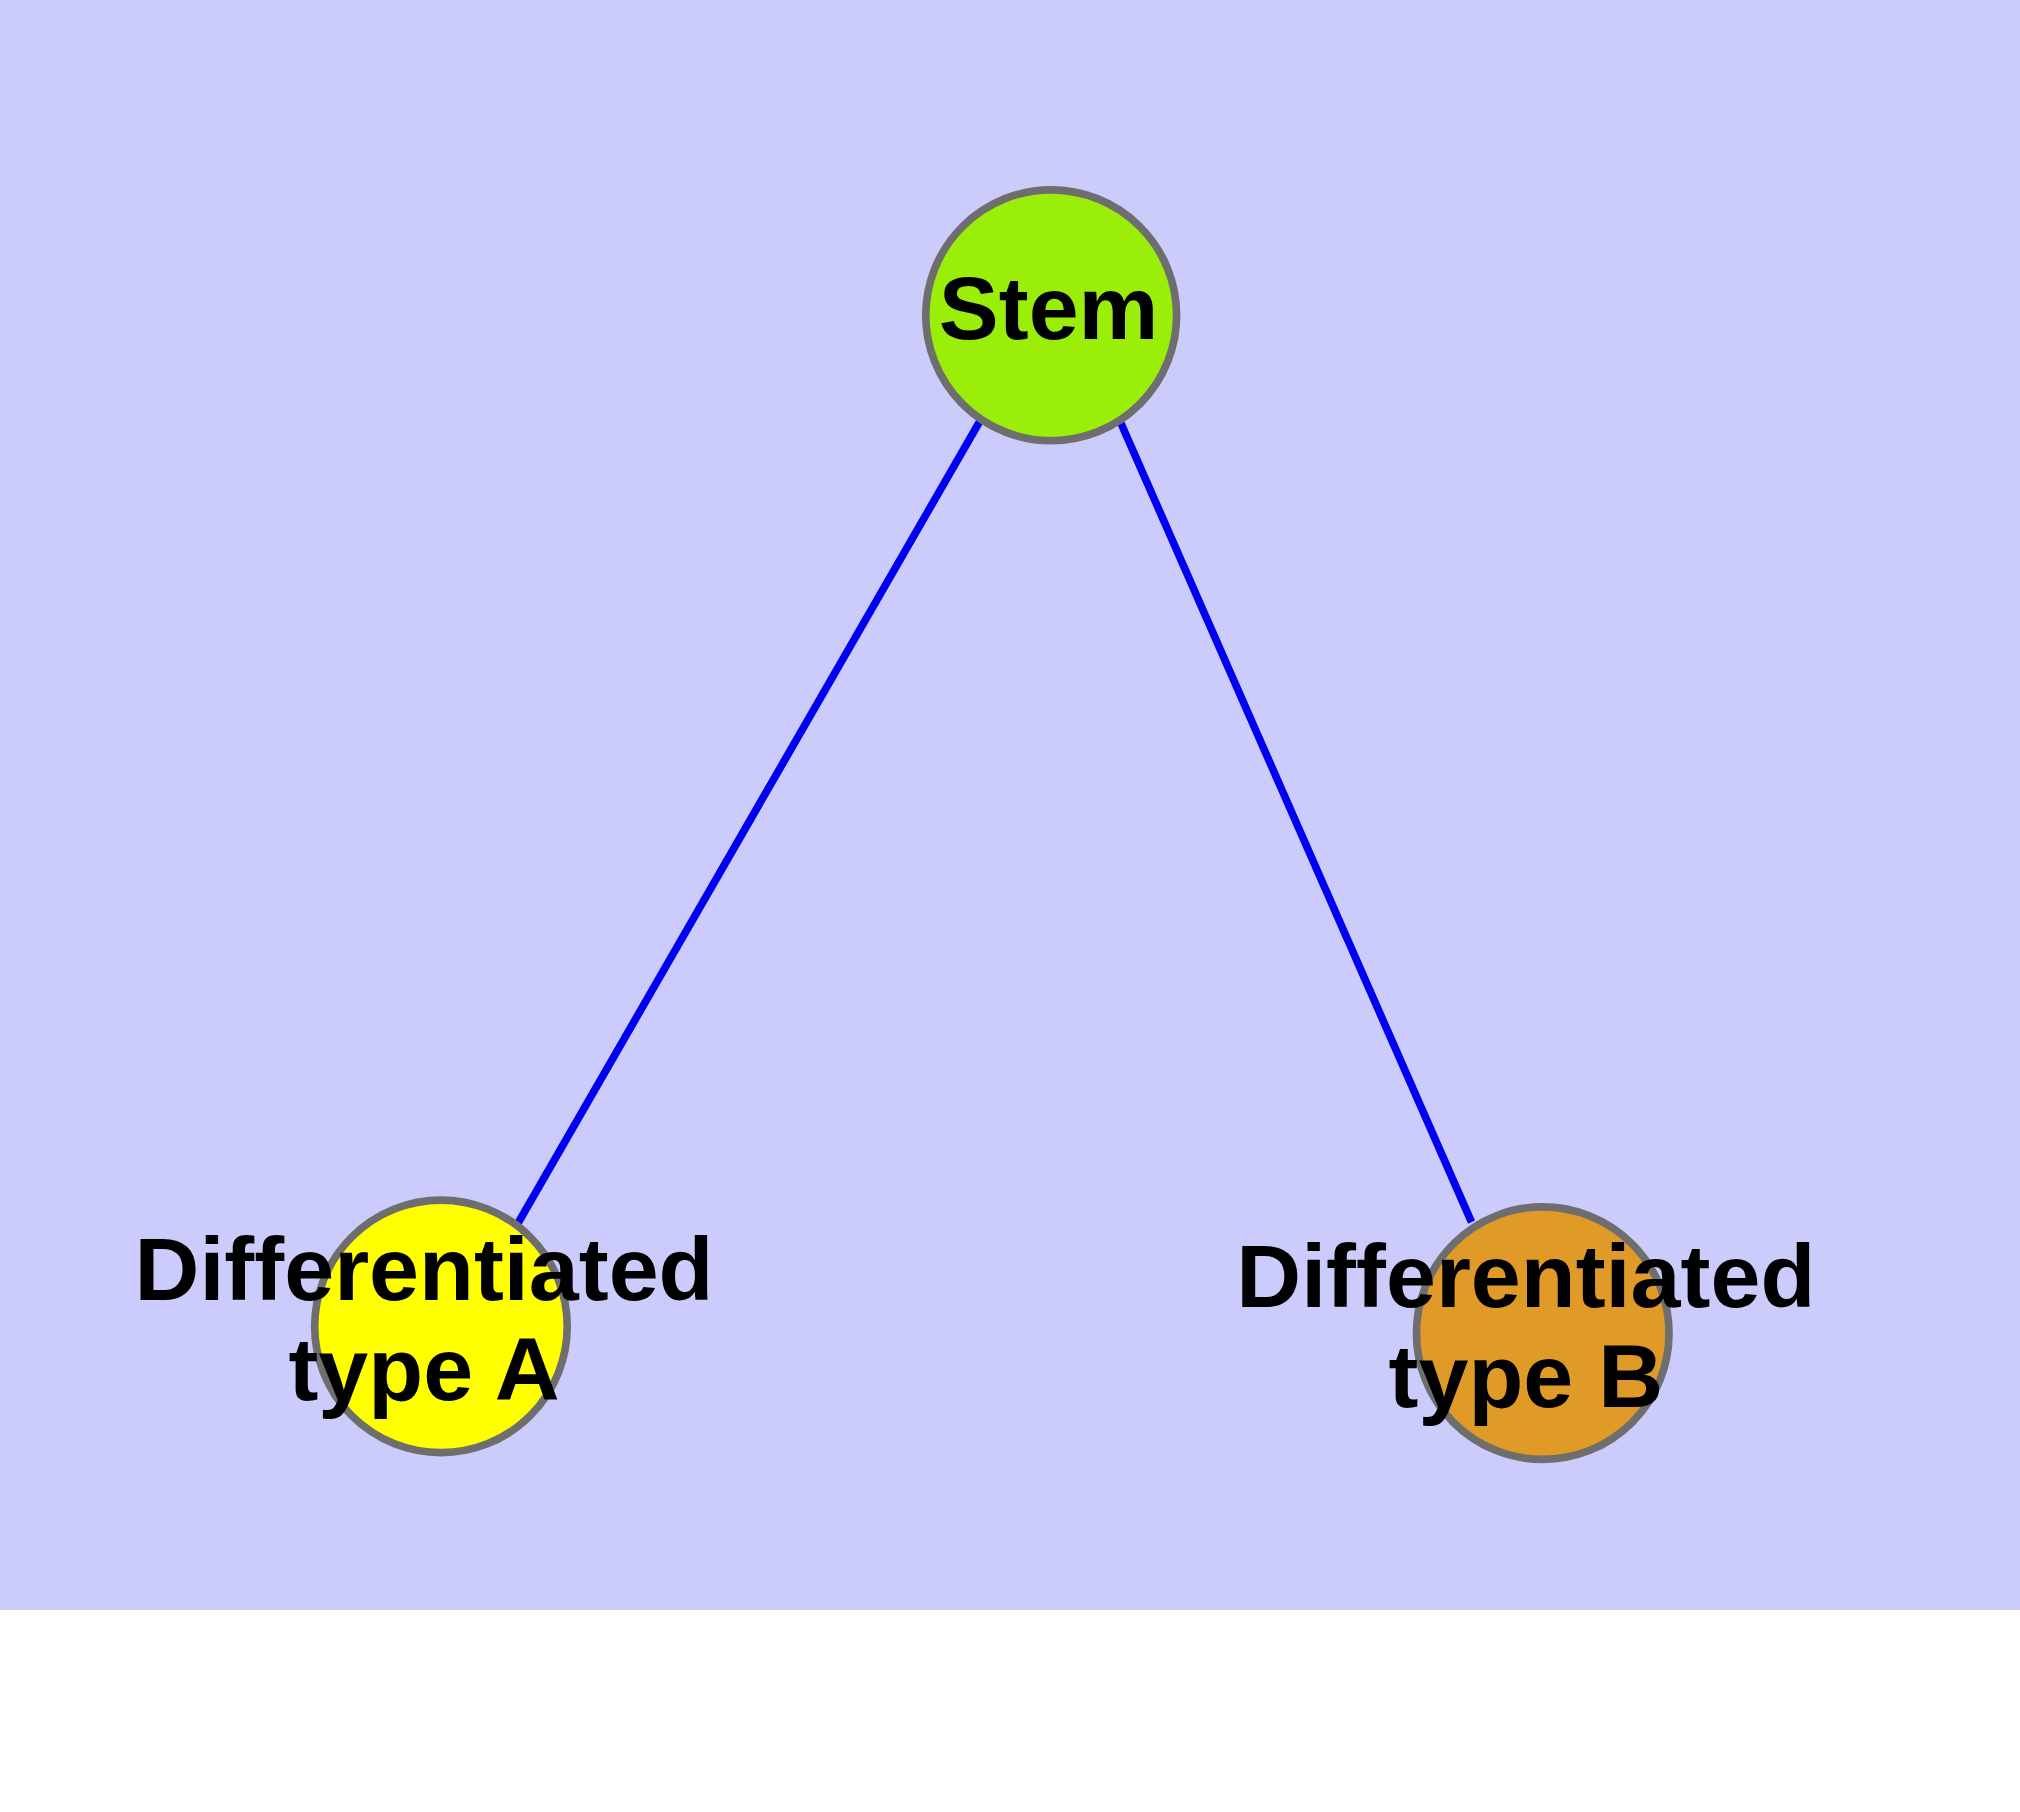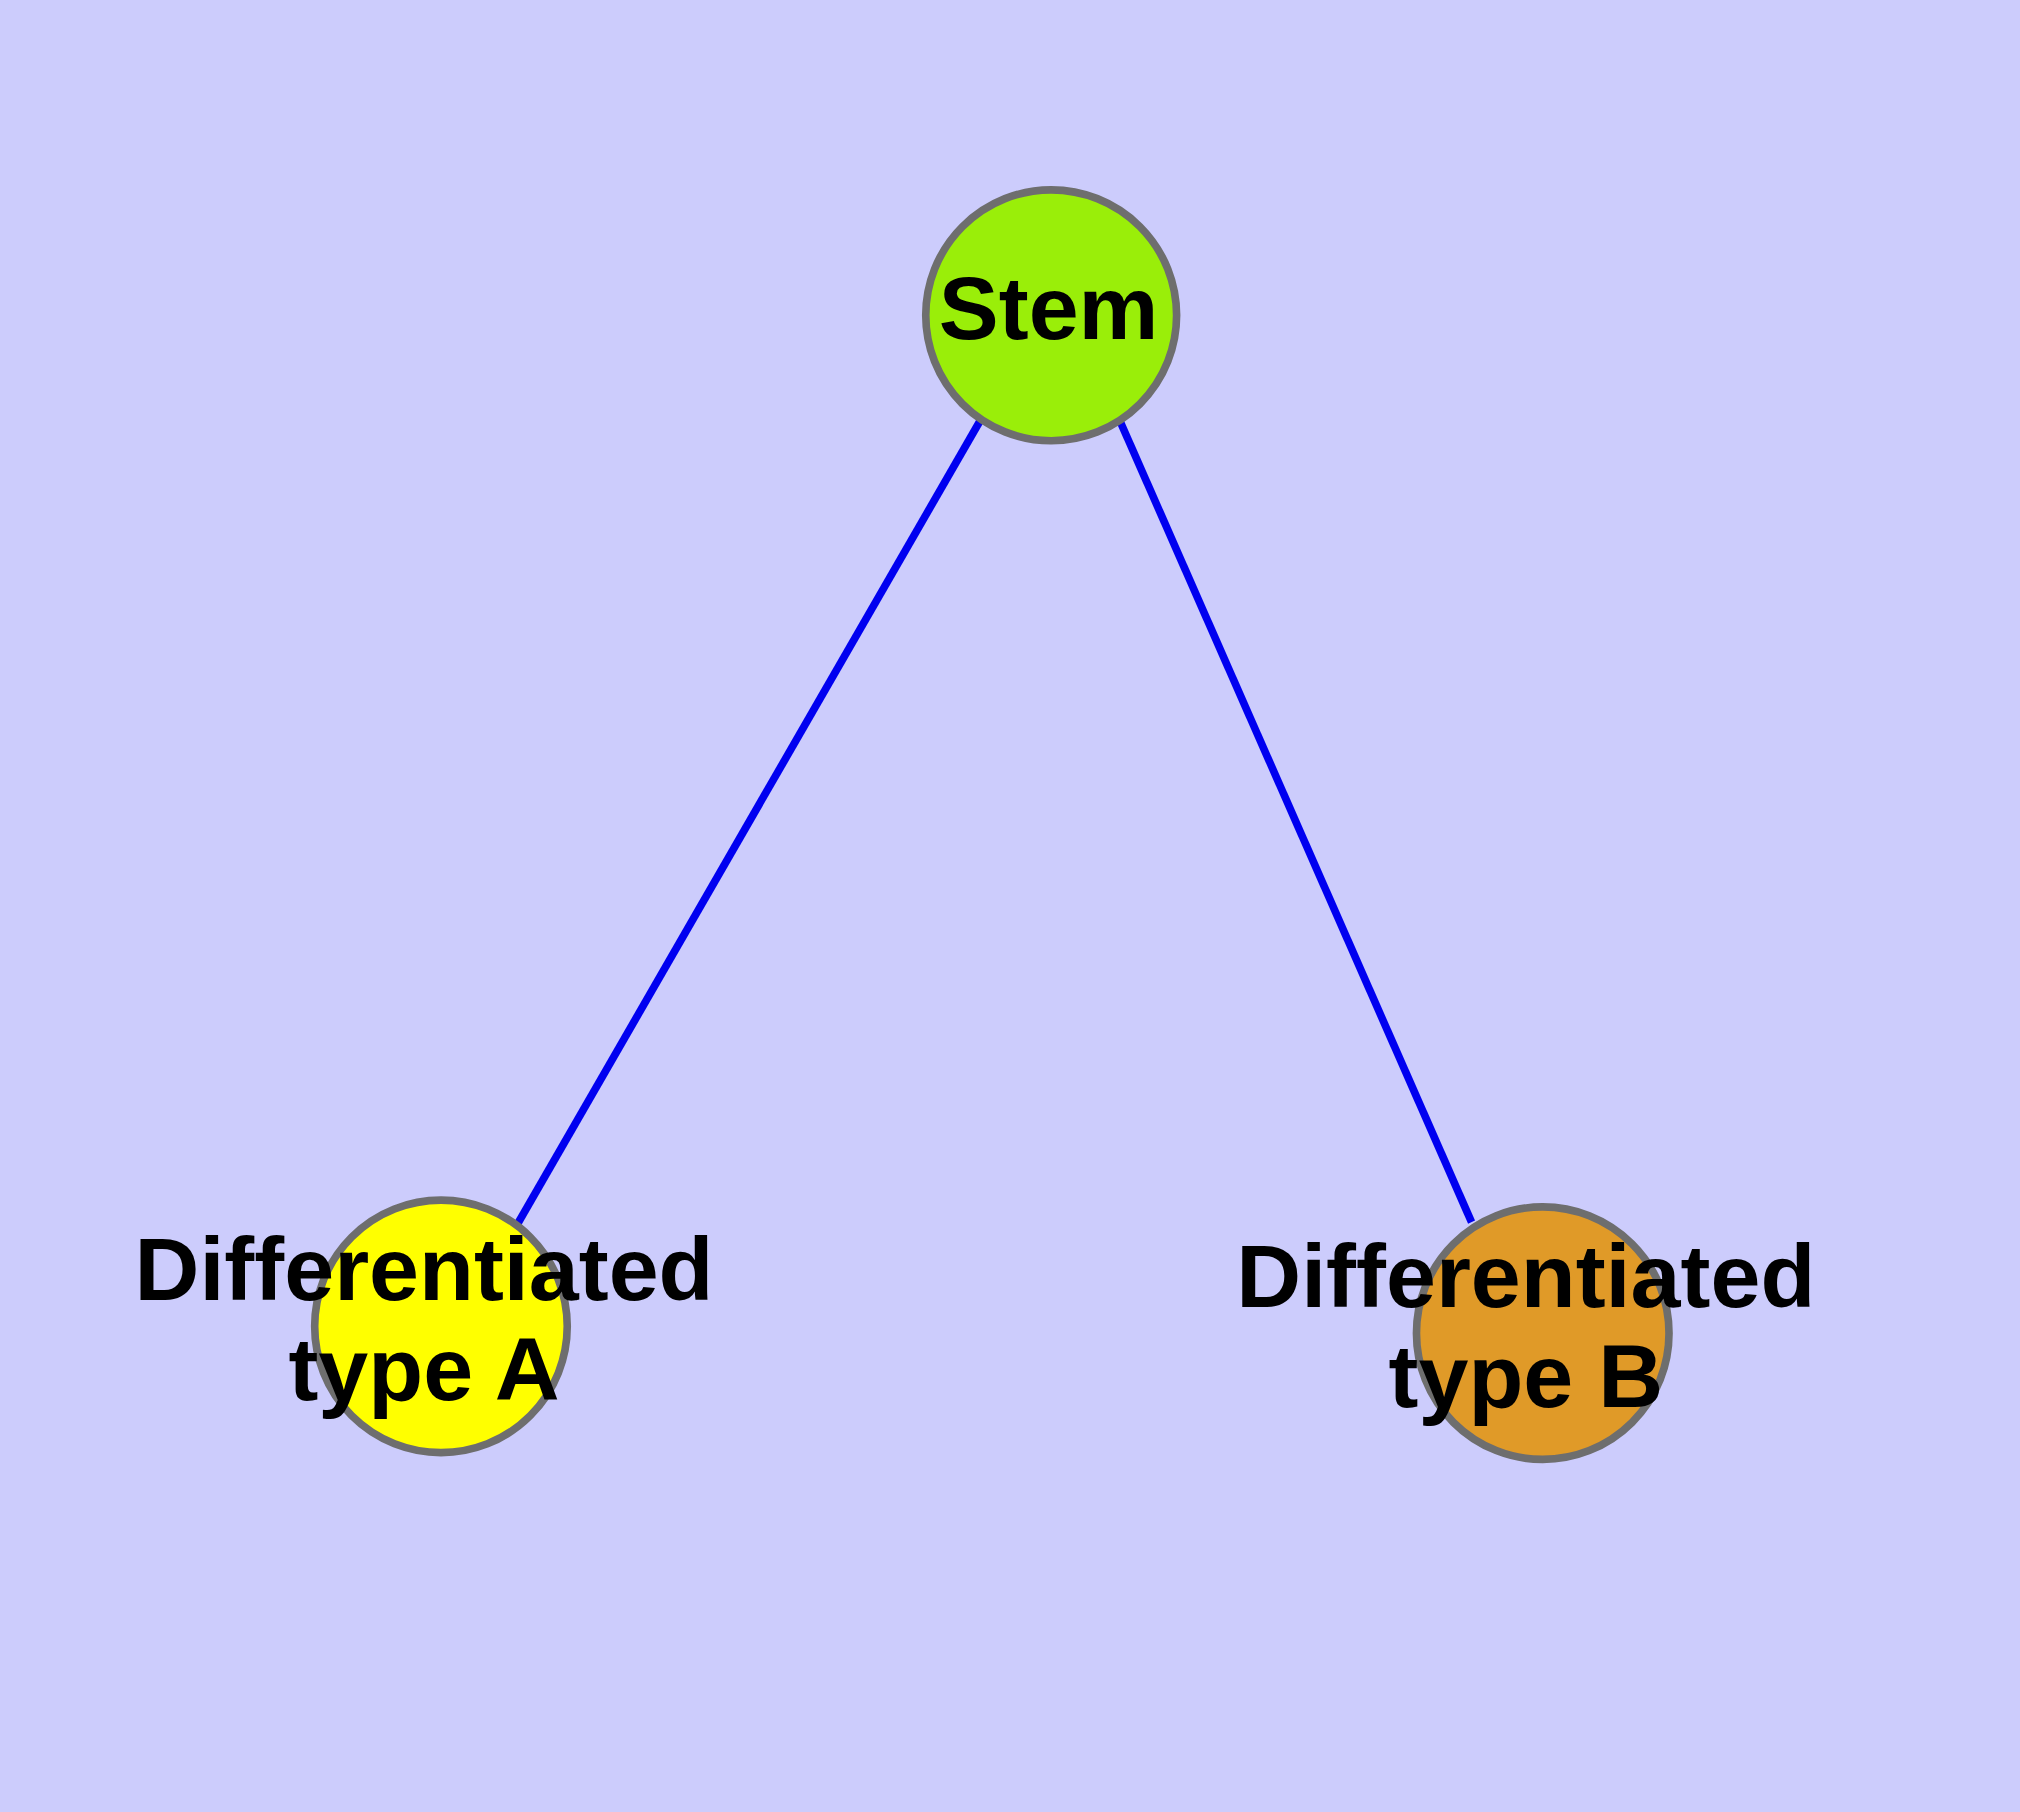--- a/index.html
+++ b/index.html
@@ -9,21 +9,21 @@
   }
   body {
     width: 2021px;
     height: 1812px;
     overflow: hidden;
     font-family: "Liberation Sans", sans-serif;
   }
   #canvas {
     position: relative;
     width: 2021px;
-    height: 1812px;
+    height: 1610px;
     background: #ccccfc;
     overflow: hidden;
   }
   #graph-svg {
     position: absolute;
     left: 0;
     top: 0;
     width: 2021px;
     height: 1812px;
     display: block;

